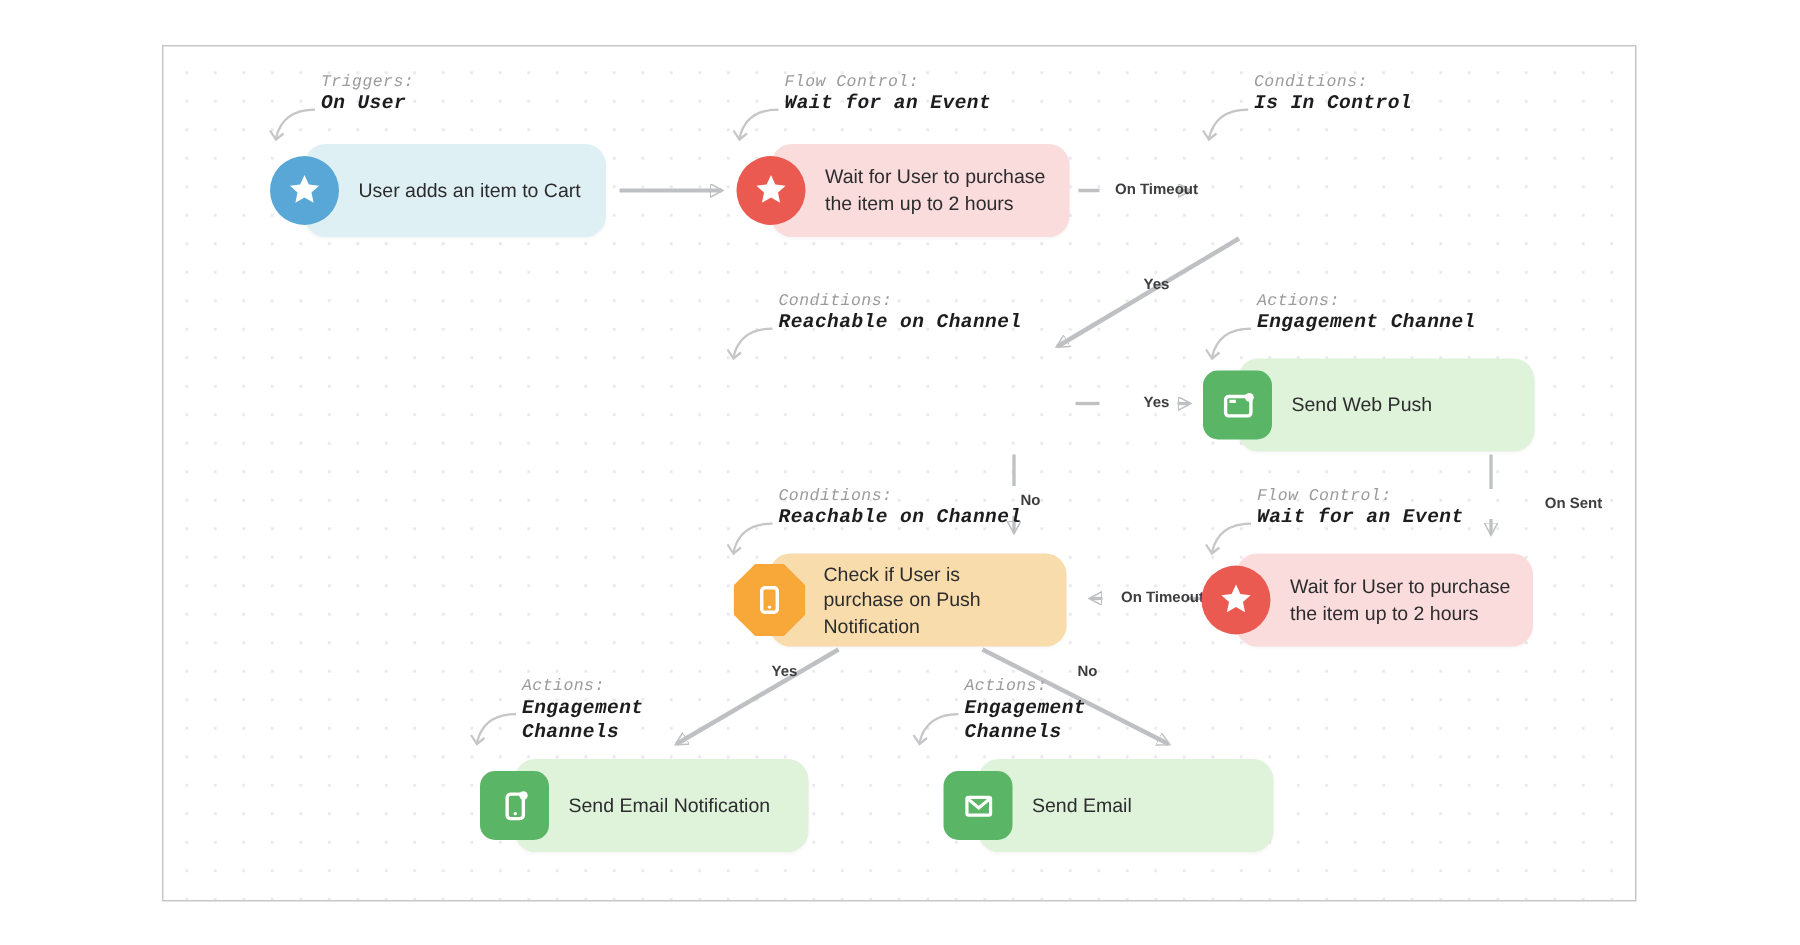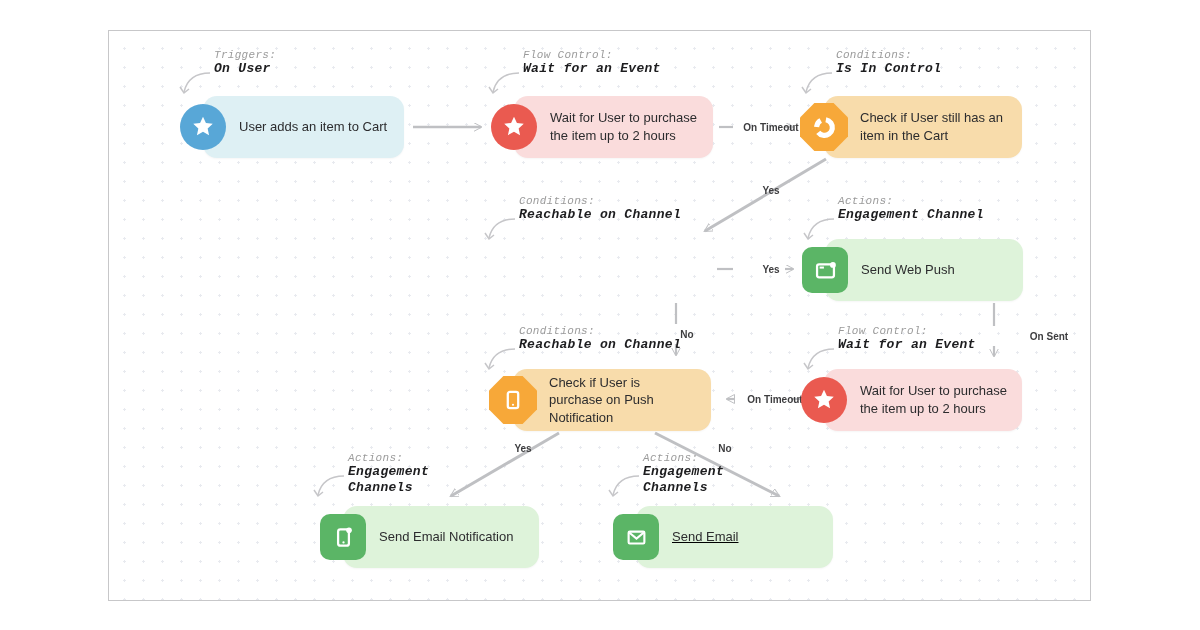--- a/index.html
+++ b/index.html
@@ -191,30 +191,20 @@
       <div class="icon circle red">
         <svg width="26" height="26" viewBox="0 0 24 24">
             <path d="M12 2.5l2.7 5.8 6.3.7-4.7 4.3 1.3 6.2-5.6-3.2-5.6 3.2 1.3-6.2L3 9l6.3-.7z" fill="#fff"></path>
           </svg>
       </div>
       <div class="box pink">
           <span>Wait for User to purchase the item up to 2 hours</span>
         </div>
     </div>
 
-    <div class="node" style="left:715px; top:65px; width:198px;">
-      <div class="icon octagon orangebg">
-        <svg width="27" height="27" viewBox="0 0 24 24">
-            <circle cx="12" cy="12" r="7" fill="none" stroke="#fff" stroke-width="4.6" stroke-dasharray="27 5 7 5" transform="rotate(-80 12 12)"></circle>
-          </svg>
-      </div>
-      <div class="box orange">
-          <span>Check if User still has an item in the Cart</span>
-        </div>
-    </div>
 
 
     <div class="node" style="left:716px; top:208px; width:198px;">
       <div class="icon square greenbg">
         <svg width="27" height="27" viewBox="0 0 24 24">
           <rect x="4.5" y="6.5" width="15" height="11.5" rx="1.8" fill="none" stroke="#fff" stroke-width="2"></rect>
           <path d="M6.8,9.4 h3.8" stroke="#fff" stroke-width="1.8"></path>
           <circle cx="18.6" cy="7" r="2.6" fill="#fff"></circle>
         </svg>
       </div>
@@ -252,21 +242,21 @@
           <rect x="7.2" y="4.8" width="9.6" height="14.5" rx="2" fill="none" stroke="#fff" stroke-width="2"></rect>
           <circle cx="12" cy="16.4" r="1" fill="#fff"></circle>
           <circle cx="16.9" cy="5.6" r="2.5" fill="#fff"></circle>
         </svg>
       </div>
       <div class="box green">
           <span>Send Email Notification</span>
         </div>
     </div>
 
-    <div class="node" style="left:527px; top:475px; width:197px;text-decoration:underline;">
+    <div class="node" style="left:543px; top:475px; width:197px;">
       <div class="icon square greenbg">
         <svg width="27" height="27" viewBox="0 0 24 24">
           <rect x="5" y="6.8" width="14" height="10.5" rx="1" fill="none" stroke="#fff" stroke-width="1.9"></rect>
           <path d="M5.5,7.6 L12,13 L18.5,7.6" fill="none" stroke="#fff" stroke-width="1.9"></path>
         </svg>
       </div>
       <div class="box green">
           <span>Send Email</span>
         </div>
     </div>

